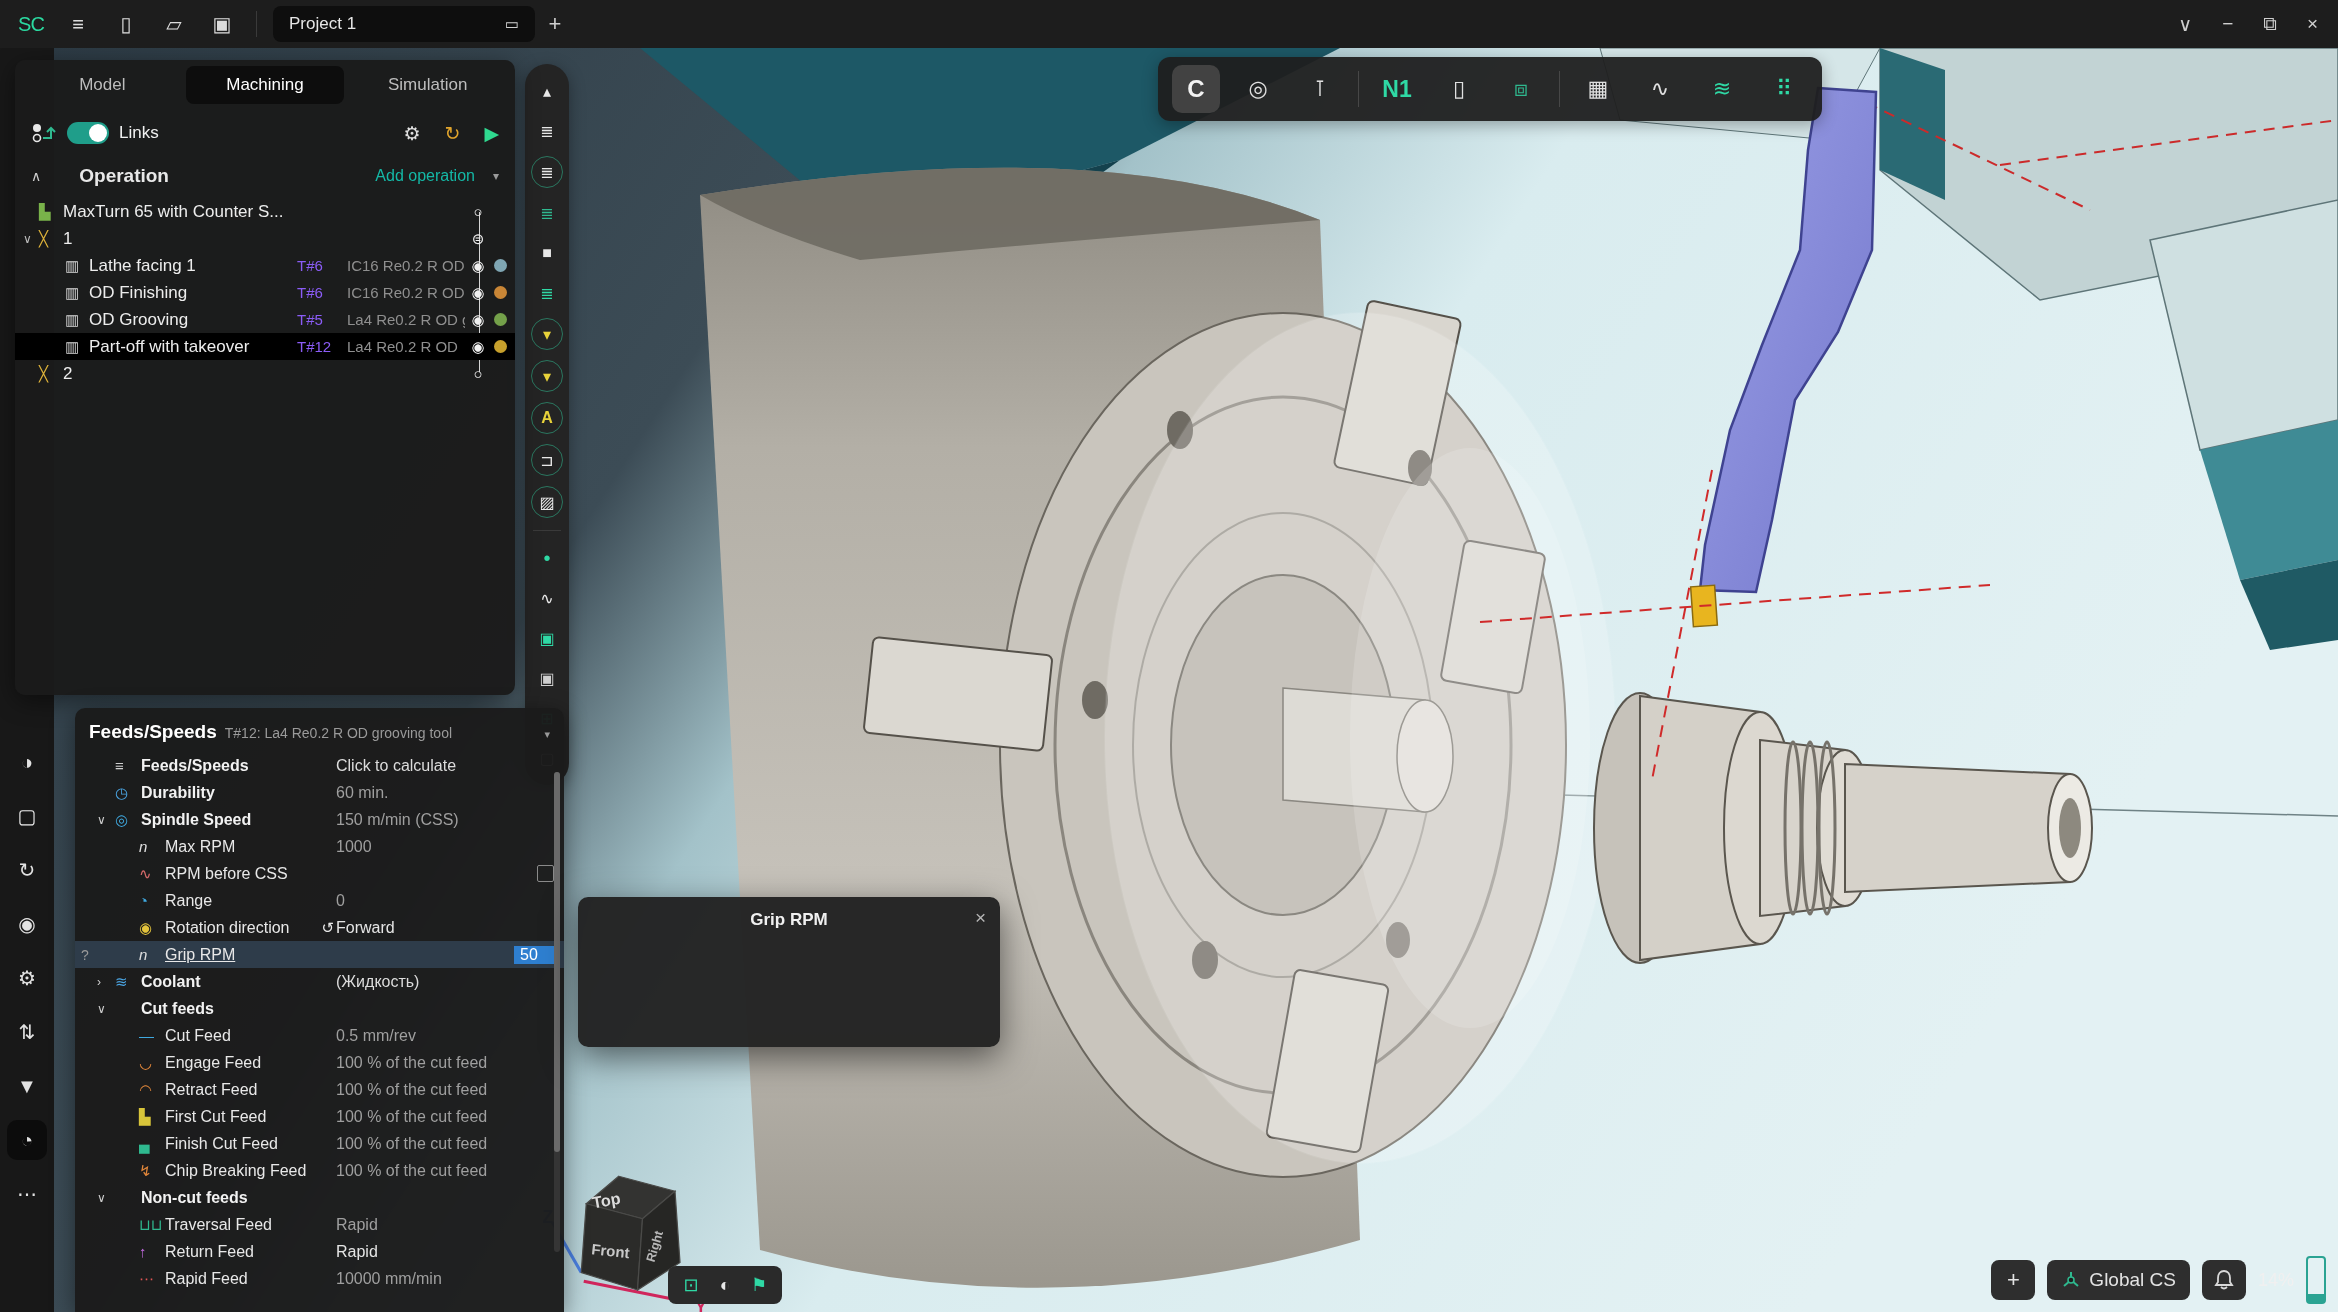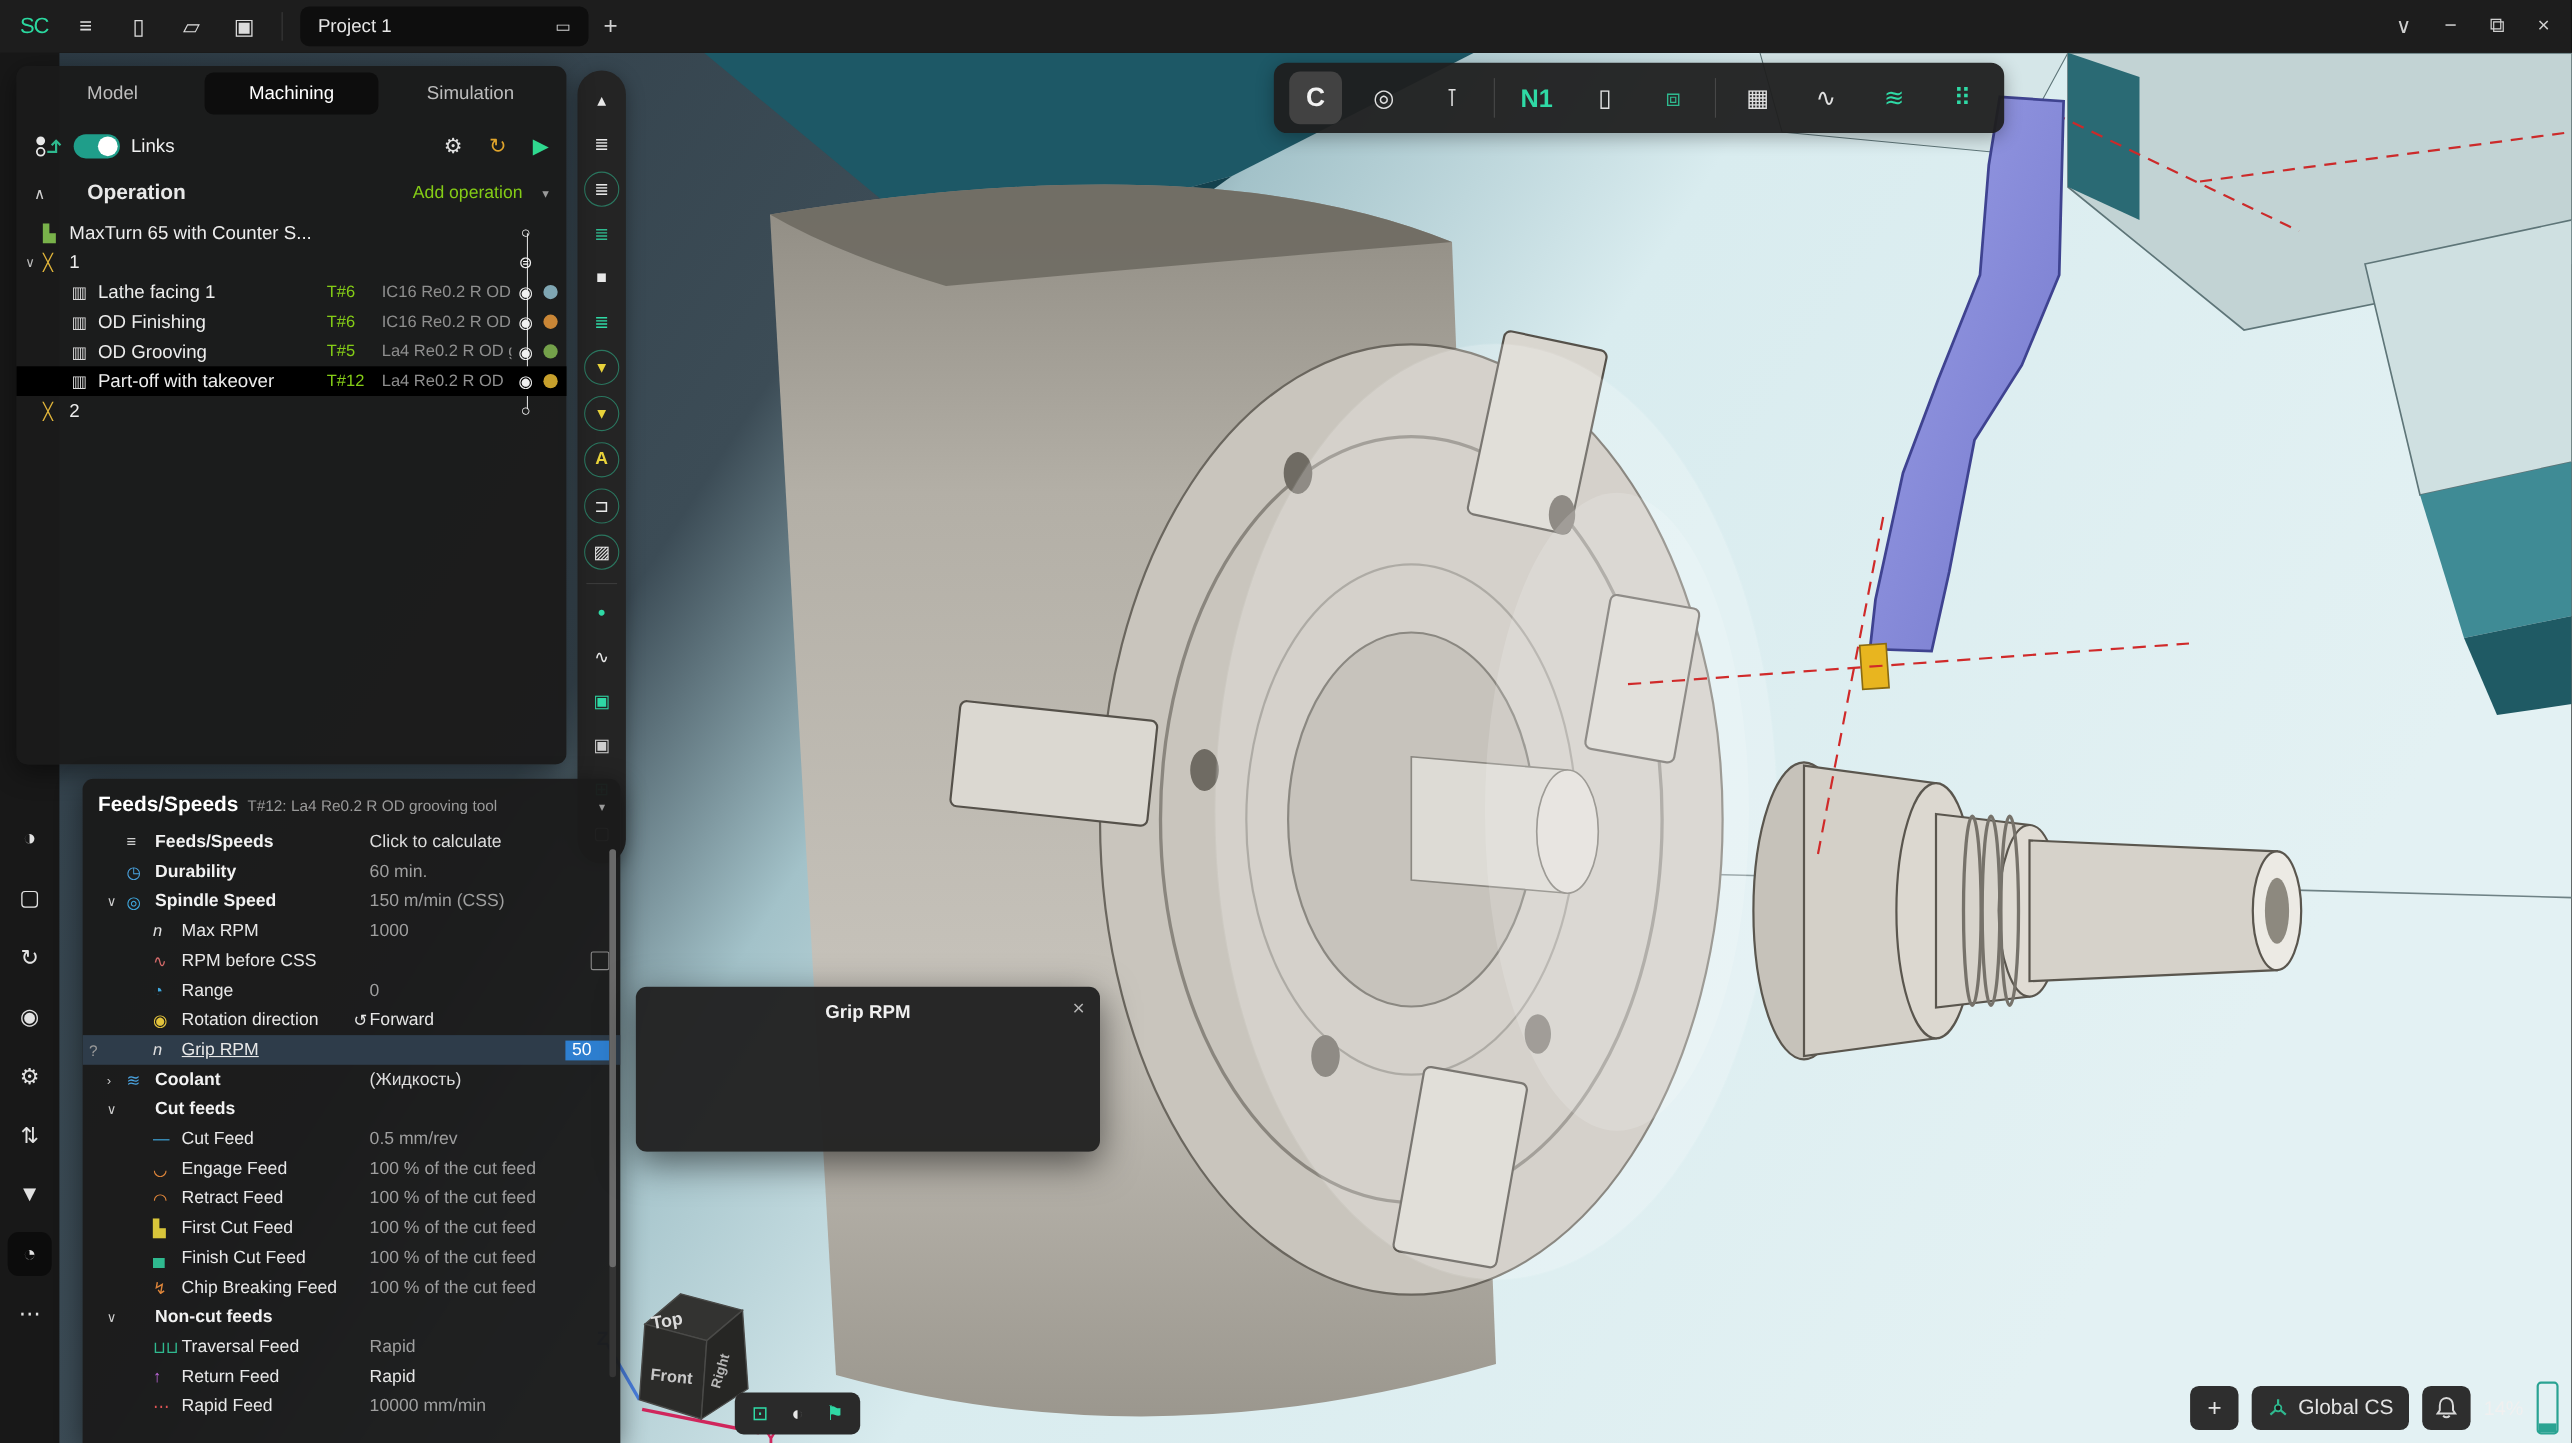--- a/index.html
+++ b/index.html
@@ -40,31 +40,31 @@
        color:#bdbdbd;border-radius:8px;cursor:pointer;}
   .tab.active{background:#0d0d0d;color:#fff;}
   .linksrow{display:flex;align-items:center;height:46px;padding:0 16px;gap:10px;}
   .toggle{width:42px;height:22px;border-radius:11px;background:#1f9e8a;position:relative;cursor:pointer;}
   .toggle .knob{position:absolute;right:2px;top:2px;width:18px;height:18px;border-radius:50%;background:#fff;}
   .linksrow .lbl{font-size:17px;color:#f0f0f0;flex:1;}
   .linksrow .ric{font-size:19px;margin-left:14px;cursor:pointer;}
   .ophead{display:flex;align-items:center;height:40px;padding:0 16px;gap:10px;}
   .ophead .chv{color:#cfcfcf;font-size:14px;}
   .ophead .t{font-weight:bold;font-size:19px;flex:1;margin-left:28px;}
-  .ophead .add{color:#84cc16;font-size:16px;}
+  .ophead .add{color:#14b8a6;font-size:16px;}
   .ophead .dd{color:#9a9a9a;font-size:12px;margin-left:8px;}
   #tree{position:relative;margin-top:2px;}
   .tl-line{position:absolute;right:35px;top:14px;height:160px;width:1.5px;background:#d6d6d6;z-index:0;}
   .trow{display:flex;align-items:center;height:27px;padding:0 8px;font-size:17px;position:relative;z-index:1;cursor:pointer;}
   .trow.op{padding-left:34px;}
   .trow.sel{background:#000;}
   .trow .chev{width:16px;color:#bdbdbd;font-size:12px;}
   .trow .glyph{width:24px;font-size:15px;}
   .trow .lbl{flex:1;white-space:nowrap;overflow:hidden;color:#ededed;}
-  .trow .tool{width:50px;color:#84cc16;font-size:15px;}
+  .trow .tool{width:50px;color:#8b5cf6;font-size:15px;}
   .trow .desc{width:118px;color:#8f8f8f;font-size:15px;white-space:nowrap;overflow:hidden;}
   .trow .rmark{width:26px;text-align:center;color:#f0f0f0;font-size:15px;}
   .trow .dot{width:13px;height:13px;border-radius:50%;margin-left:3px;background:transparent;}
 
   
   #feedspanel{position:absolute;left:75px;top:708px;width:489px;height:604px;background:rgba(27,27,27,.97);
               border-radius:10px 10px 0 0;z-index:40;box-shadow:0 6px 24px rgba(0,0,0,.45);overflow:hidden;}
   .fhead{display:flex;align-items:baseline;padding:13px 14px 9px;gap:8px;}
   .fhead .t{font-size:19px;font-weight:bold;color:#fff;white-space:nowrap;}
   .fhead .selr{color:#9a9a9a;font-size:14px;white-space:nowrap;overflow:hidden;flex:1;}

